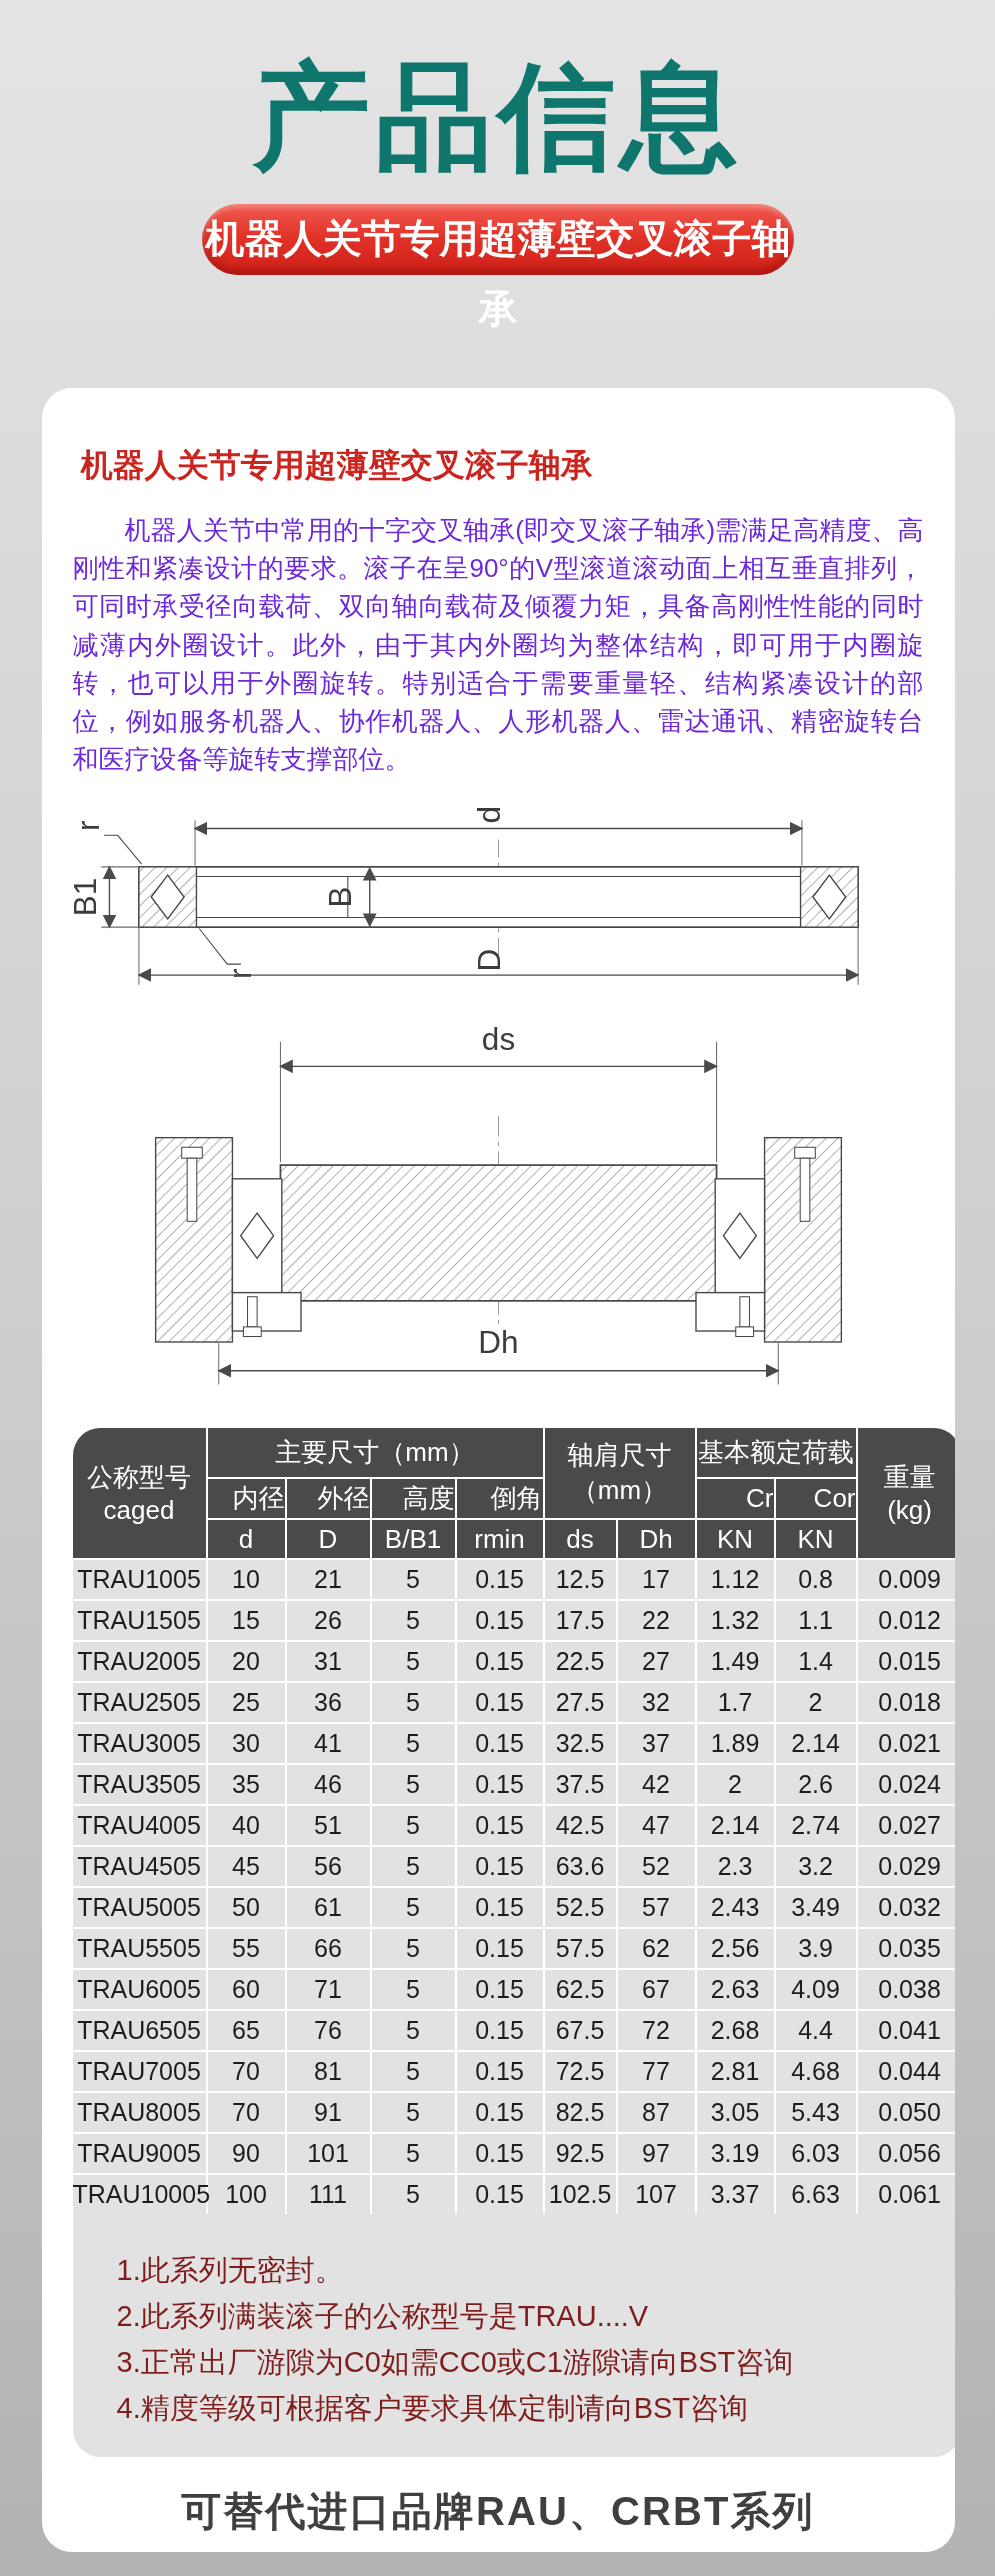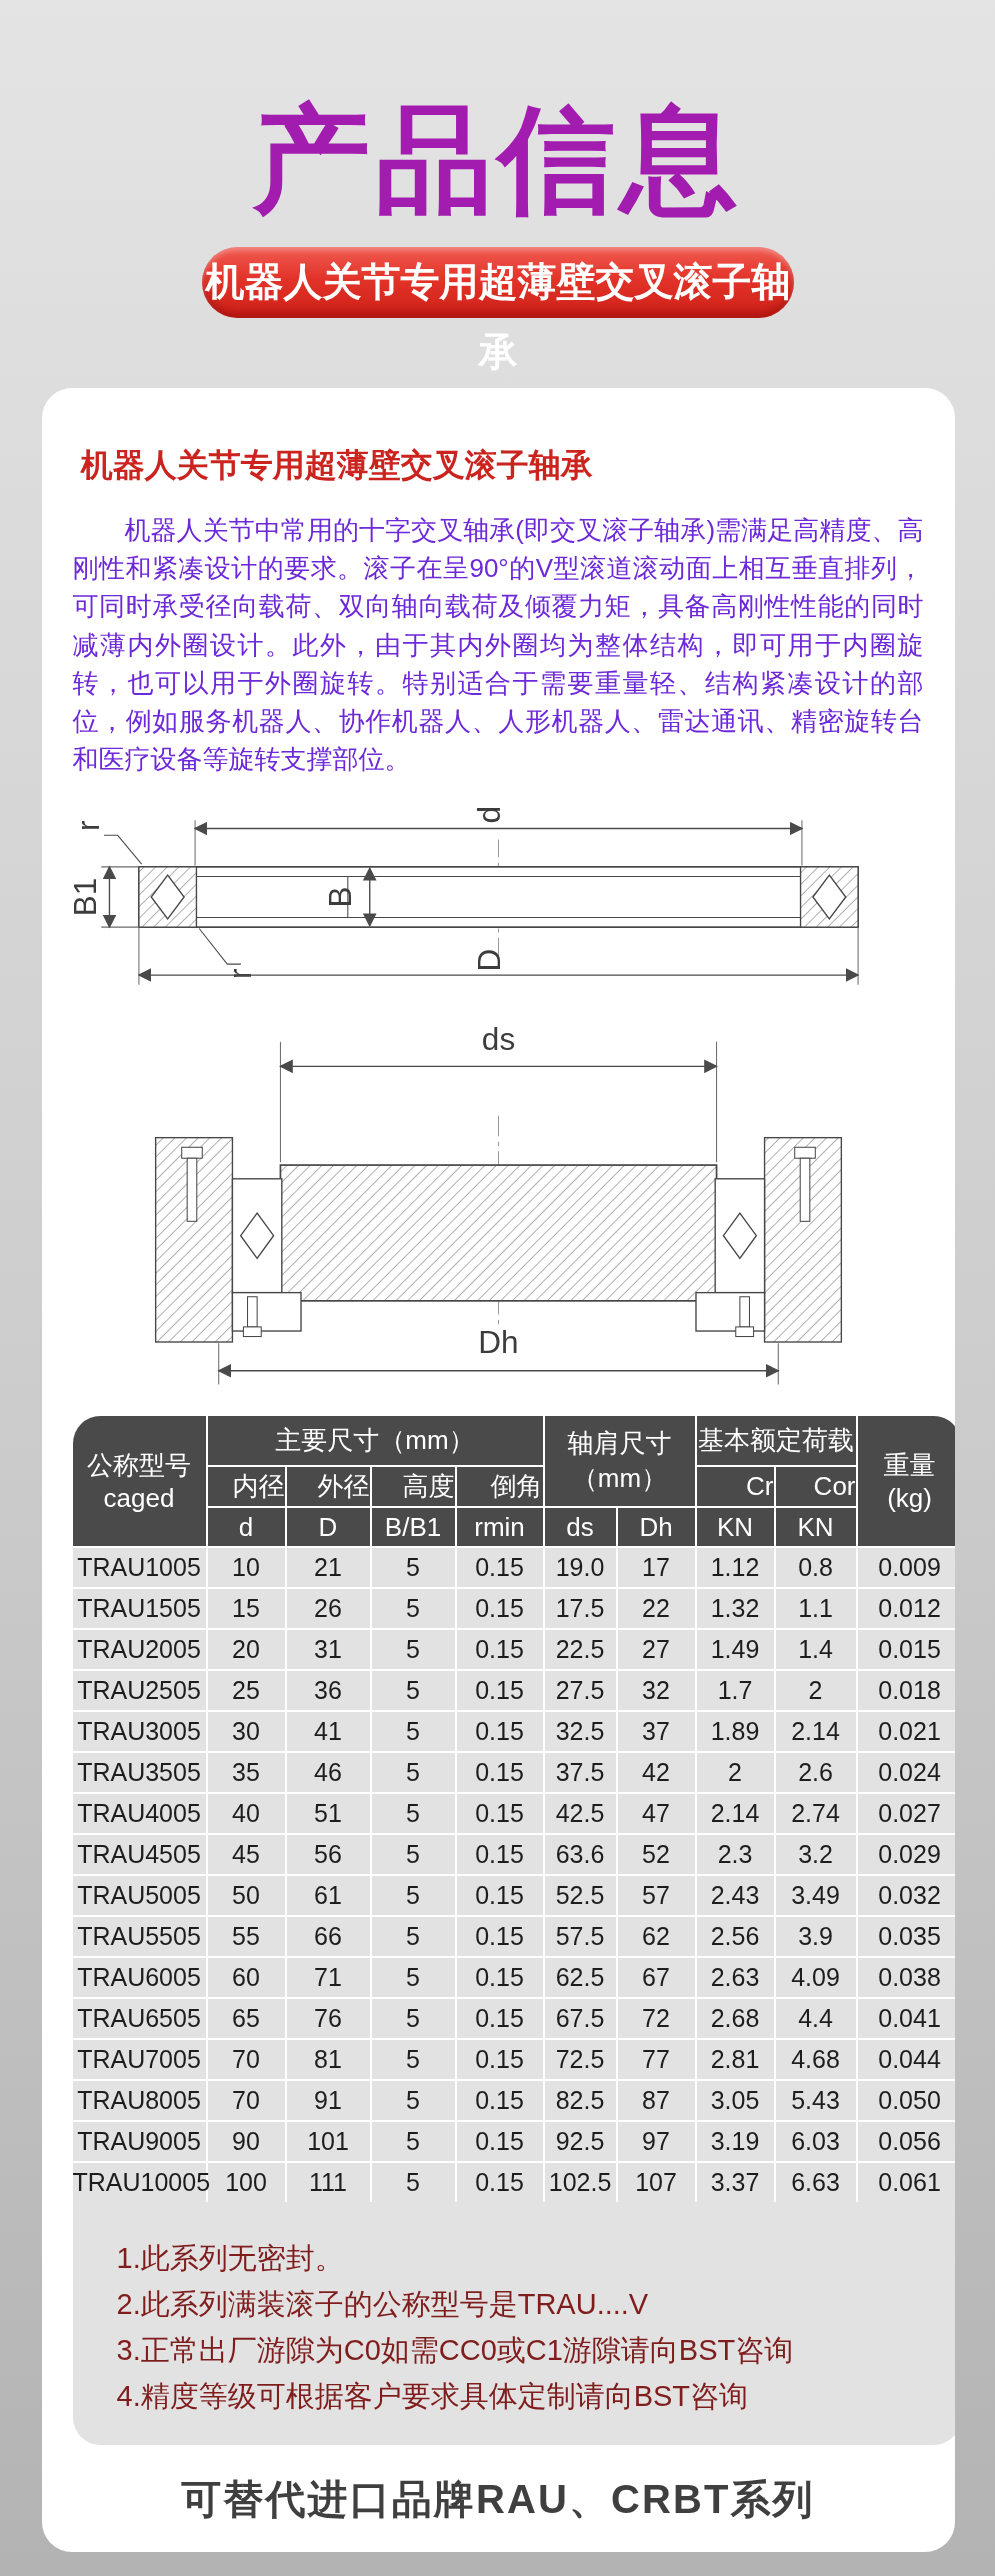--- a/index.html
+++ b/index.html
@@ -6,22 +6,22 @@
   html,body { width: 996px; }
   body {
     height: 2576px;
     font-family: "Liberation Sans", sans-serif;
     background: linear-gradient(180deg, #e4e4e4 0%, #dcdcdc 18%, #cccccc 55%, #b3b3b3 100%);
     overflow: hidden;
   }
   
   .hero { height: 388px; text-align: center; padding-top: 49px; }
   .hero-title {
-    font-size: 117px; font-weight: 900; color: #a21caf;
-    letter-spacing: 5.5px; line-height: 1.16; margin-top: 43px;
+    font-size: 117px; font-weight: 900; color: #0f766e;
+    letter-spacing: 5.5px; line-height: 1.16;
   }
   .pill {
     width: 592px; height: 71px; margin: 19px auto 0;
     background: linear-gradient(180deg, #f15b51 0%, #e23329 45%, #ce2017 100%);
     border-radius: 41px;
     color: #ffffff; font-size: 39px; font-weight: 700;
     line-height: 70px; text-align: center;
     box-shadow: inset 0 3.4px 5.5px rgba(255,255,255,0.30), inset 0 -5.5px 8.2px rgba(110,0,0,0.35);
   }
   
@@ -33,21 +33,21 @@
   .section-title { color: #cb241f; font-size: 32px; font-weight: 700; margin: 18px 0 23px 8.2px; }
   .intro {
     font-size: 26px; line-height: 1.47; color: #6d28d9;
     text-align: justify; text-indent: 2em;
   }
   
   .diagram { display: block; margin: 18px auto 0; }
   .dimtext { fill: #3c3c3c; font-size: 46px; font-family: "Liberation Sans", sans-serif; }
   
   .panel {
-    width: 888px; margin: 26px auto 0;
+    width: 888px; margin: 38px auto 0;
     background: #e2e2e2; border-radius: 27.5px; overflow: hidden;
   }
   table { width: 100%; border-collapse: separate; border-spacing: 0; table-layout: fixed; }
   thead th {
     background: #4a4a4a; color: #ffffff; font-weight: 500;
     font-size: 26px; text-align: center; vertical-align: middle;
   }
   thead tr.r1 th { height: 51px; }
   thead tr.r2 th { height: 41px; text-align: right; }
   thead tr.r3 th { height: 38px; font-weight: 400; }
@@ -217,21 +217,21 @@
             <th class="br">KN</th>
           </tr>
         </thead>
         <tbody>
             <tr>
               <td>TRAU1005</td>
               <td>10</td>
               <td>21</td>
               <td>5</td>
               <td>0.15</td>
-              <td>19.0</td>
+              <td>12.5</td>
               <td>17</td>
               <td>1.12</td>
               <td>0.8</td>
               <td>0.009</td>
             </tr>
             <tr>
               <td>TRAU1505</td>
               <td>15</td>
               <td>26</td>
               <td>5</td>

